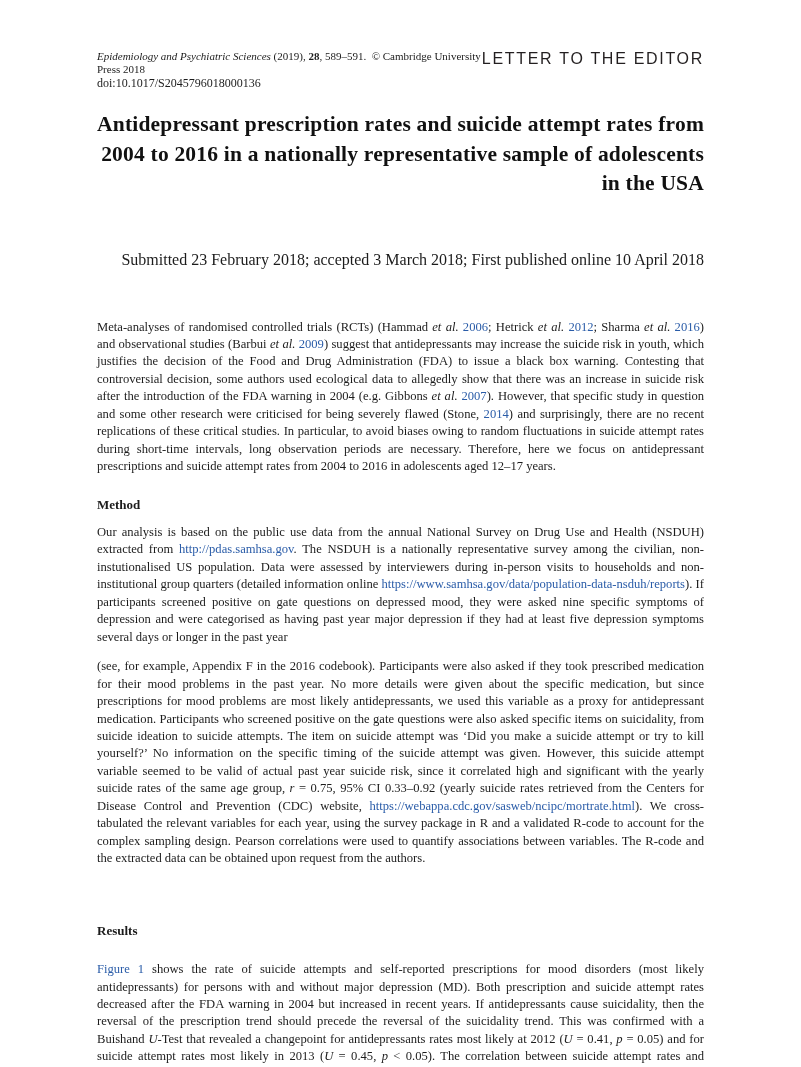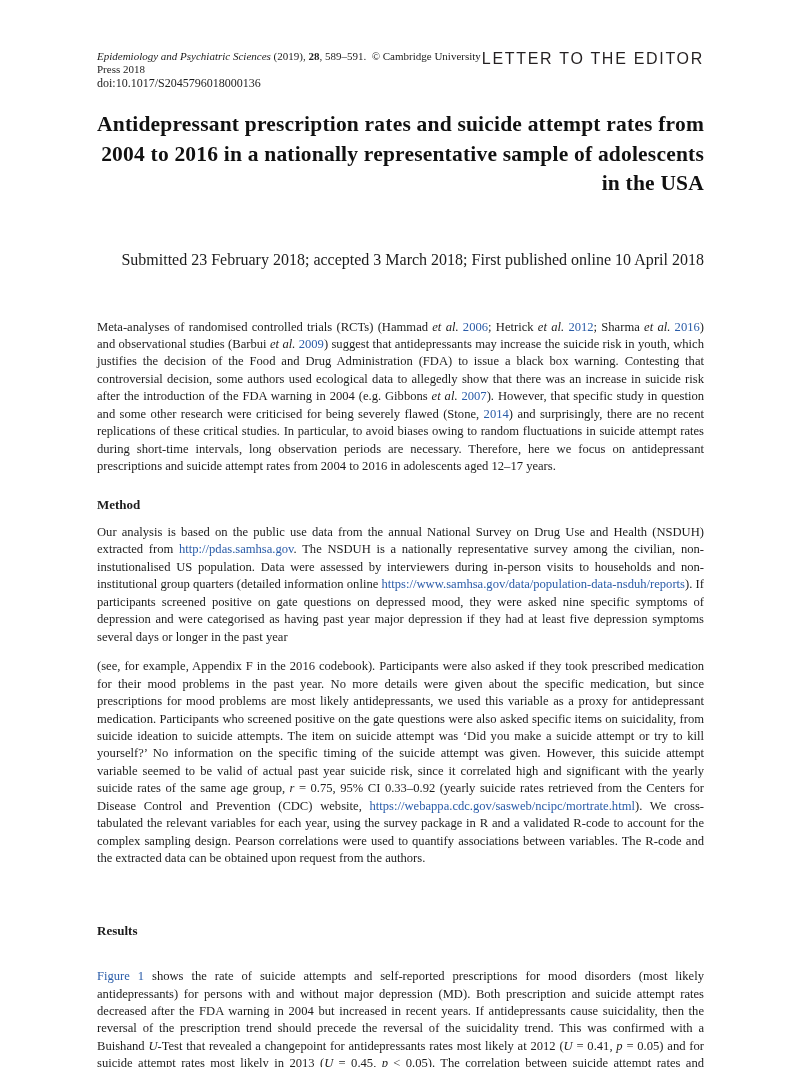--- a/index.html
+++ b/index.html
@@ -26,21 +26,21 @@
     font-size: 21.5px; line-height: 29.5px; font-weight: bold;
     margin-top: 20px; letter-spacing: 0.2px; color: #111; text-align: right;
   }
 
   .submitted { font-size: 16px; margin-top: 52px; text-align: right; }
 
   .body-cols { display: flex; gap: 12px; margin-top: 50px; flex-direction: column; }
   .col { flex: 1; font-size: 12.6px; line-height: 17.45px; text-align: justify; }
   .col p { margin: 0; }
   h2.sec-heading { font-size: 13px; font-weight: bold; margin: 20px 0 11px 0; }
-  .col-right h2.sec-heading { margin-top: 54px; margin-bottom: 29px; }
+  .col-right h2.sec-heading { margin-top: 54px; margin-bottom: 22px; }
 
   a.inline-link { color: var(--link-color, #2a5ca8); text-decoration: none; cursor: pointer; }
   em { font-style: italic; }
   strong { font-weight: bold; }
 
   .footnote { margin-top: 10px; font-size: 10.8px; line-height: 14.3px; text-align: justify; }
   .footnote-rule { width: 118px; border: none; border-top: 1px solid #2b2b2b; margin: 0 0 5px 0; }
   .footnote-email { text-indent: 14px; }
 </style>
 </head>

